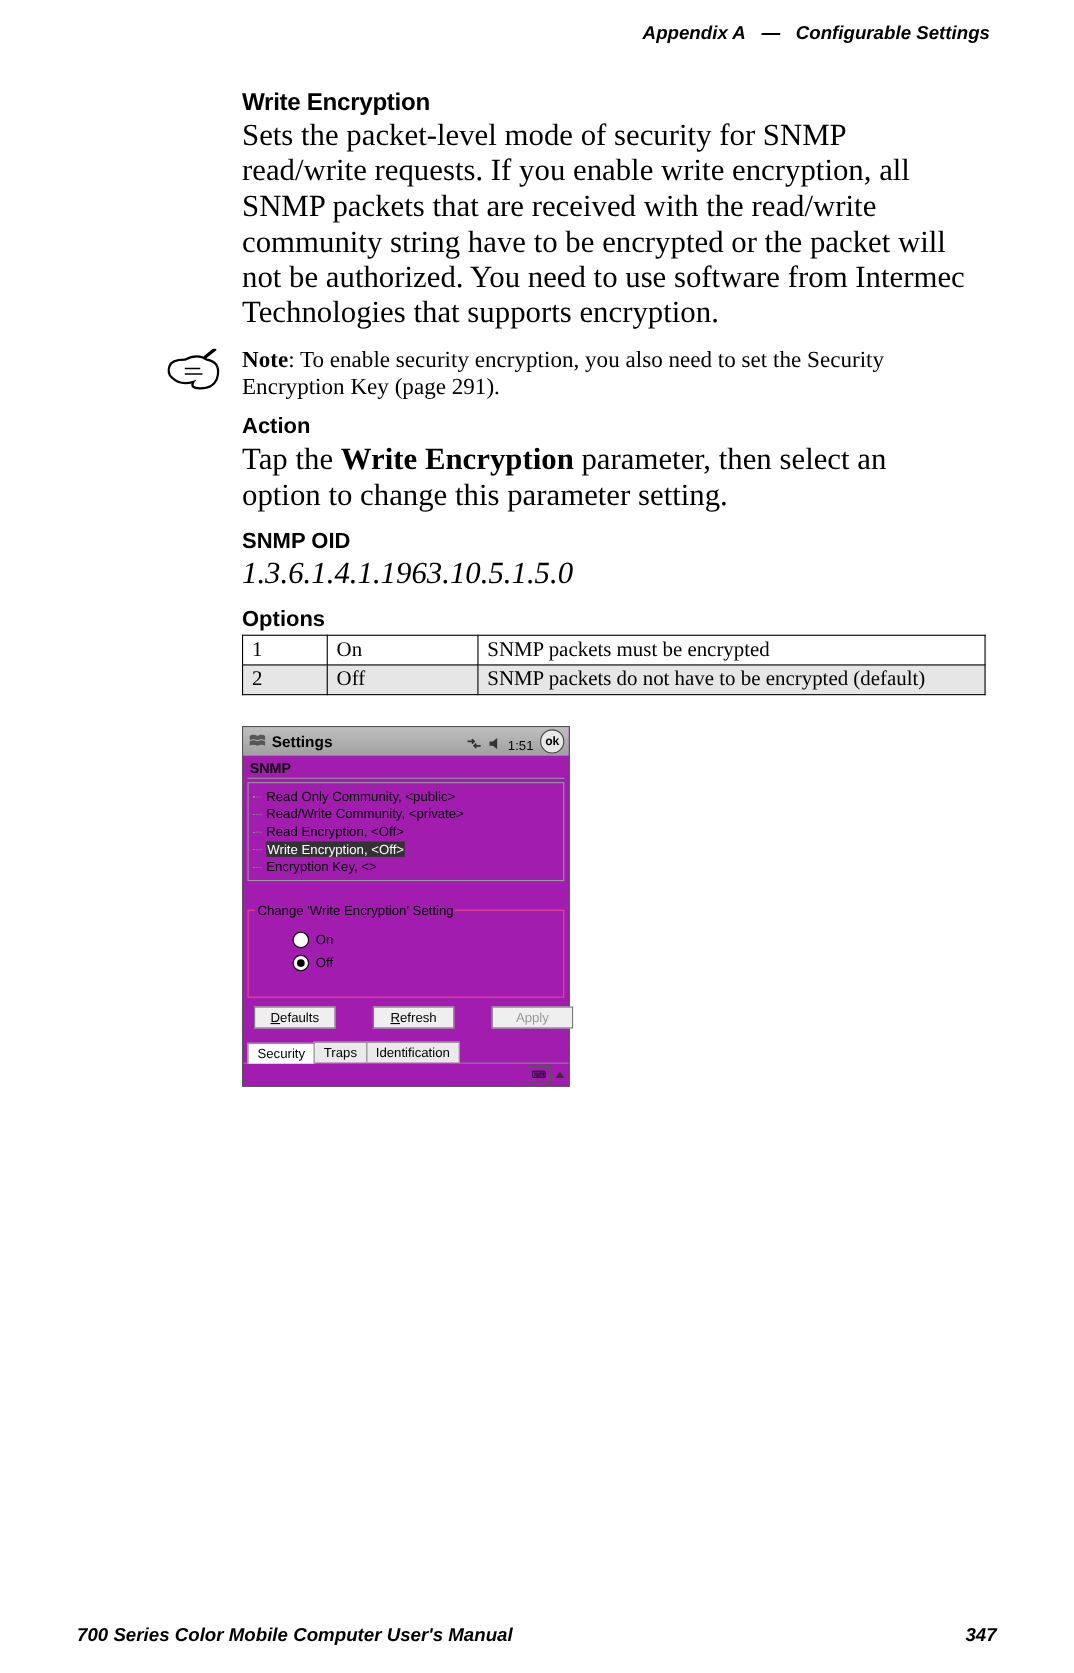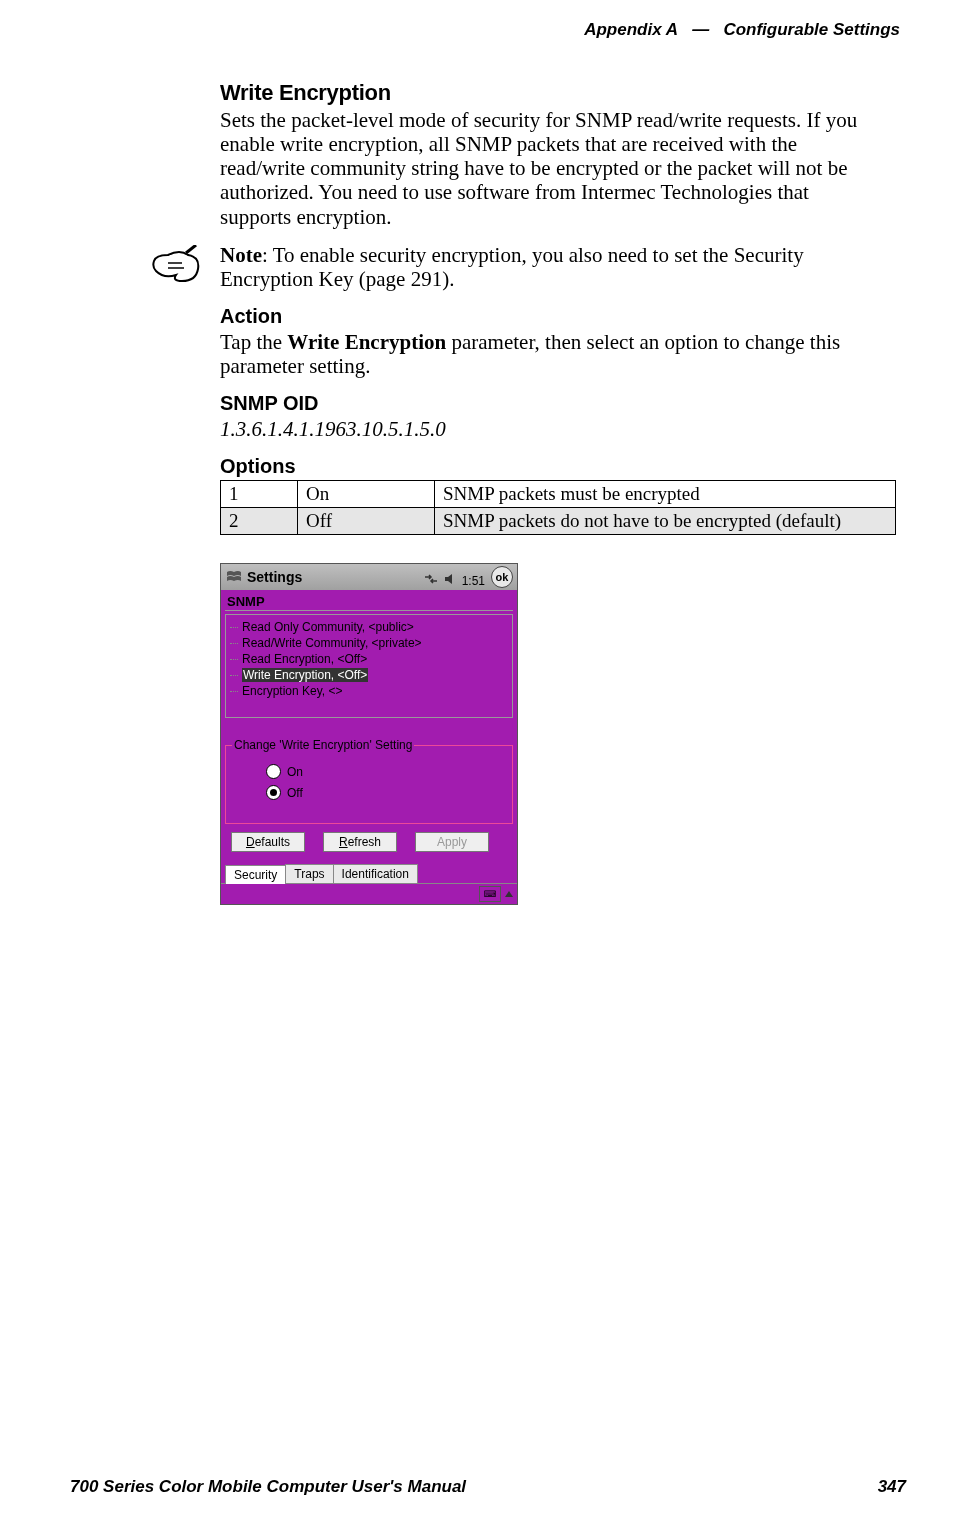--- a/index.html
+++ b/index.html
@@ -32,21 +32,21 @@
     margin-right: 10px;
   }
   .section-title {
     font-family: Arial, Helvetica, sans-serif;
     font-weight: 900;
     font-size: 22px;
     margin: 0;
     letter-spacing: -0.3px;
   }
   .body-text {
-    font-size: 21px;
+    font-size: 28px;
     line-height: 1.15;
     margin: 2px 16px 14px 0;
   }
   .note-row {
     display: flex;
     align-items: flex-start;
     margin-left: -70px;
     margin-bottom: 14px;
   }
   .note-icon {
@@ -118,21 +118,21 @@
     font-size: 11px; font-weight: bold;
   }
   .device-body { padding: 3px 4px 0 4px; }
   .snmp-label {
     font-weight: bold; font-size: 13px;
     border-bottom: 1px solid #999; padding: 1px 2px 1px 2px;
   }
   fieldset.tree-field {
     border: 1px solid #999;
     margin: 3px 0 3px 0;
-    padding: 4px 2px 18px 2px;
+    padding: 4px 2px 4px 2px;
   }
   .tree-item {
     font-size: 12px;
     padding: 1px 0 1px 14px;
     white-space: nowrap;
     position: relative;
   }
   .tree-item::before {
     content: "";
     position: absolute;
@@ -153,21 +153,21 @@
   }
   fieldset.change-field legend {
     font-size: 12px; padding: 0 2px;
   }
   .radio-row { display: flex; align-items: center; gap: 6px; margin: 6px 0 0 34px; }
   .radio-outer {
     width: 13px; height: 13px; border: 1px solid #000; border-radius: 50%;
     display: inline-flex; align-items: center; justify-content: center; background: #fff;
   }
   .radio-dot { width: 7px; height: 7px; border-radius: 50%; background: #000; }
-  .btn-row { display: flex; gap: 18px; padding: 2px 6px 6px 6px; }
+  .btn-row { display: flex; gap: 34px; padding: 2px 6px 6px 6px; }
   .win-btn {
     border: 1px solid #777; background: #efefef;
     font-size: 12px; padding: 2px 6px; min-width: 60px; text-align: center;
   }
   .win-btn.disabled { color: #9a9a9a; }
   .win-btn .ul { text-decoration: underline; }
   .tabs-row {
     display: flex; align-items: flex-end; border-top: 0;
     margin-top: 6px;
   }

